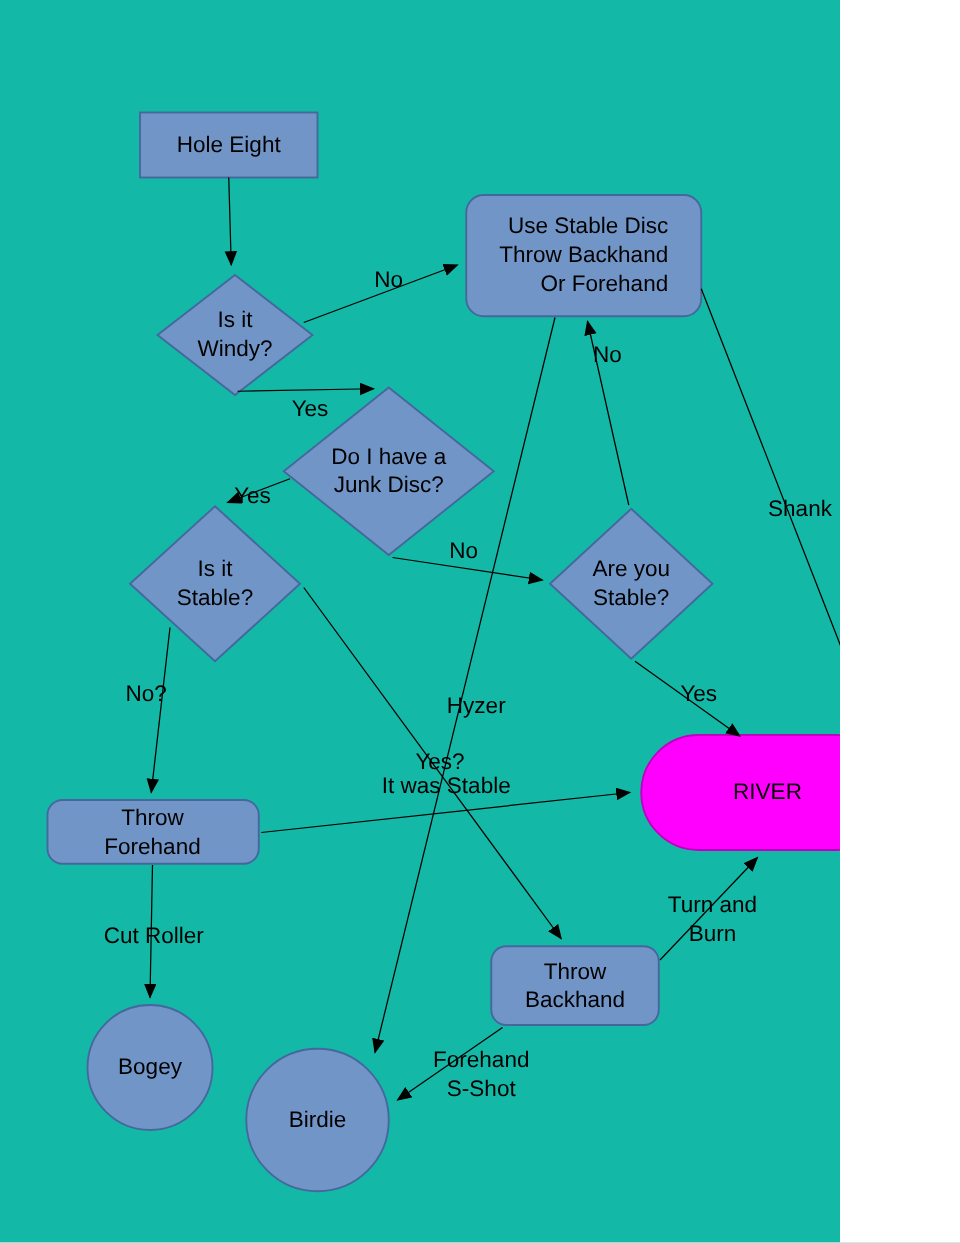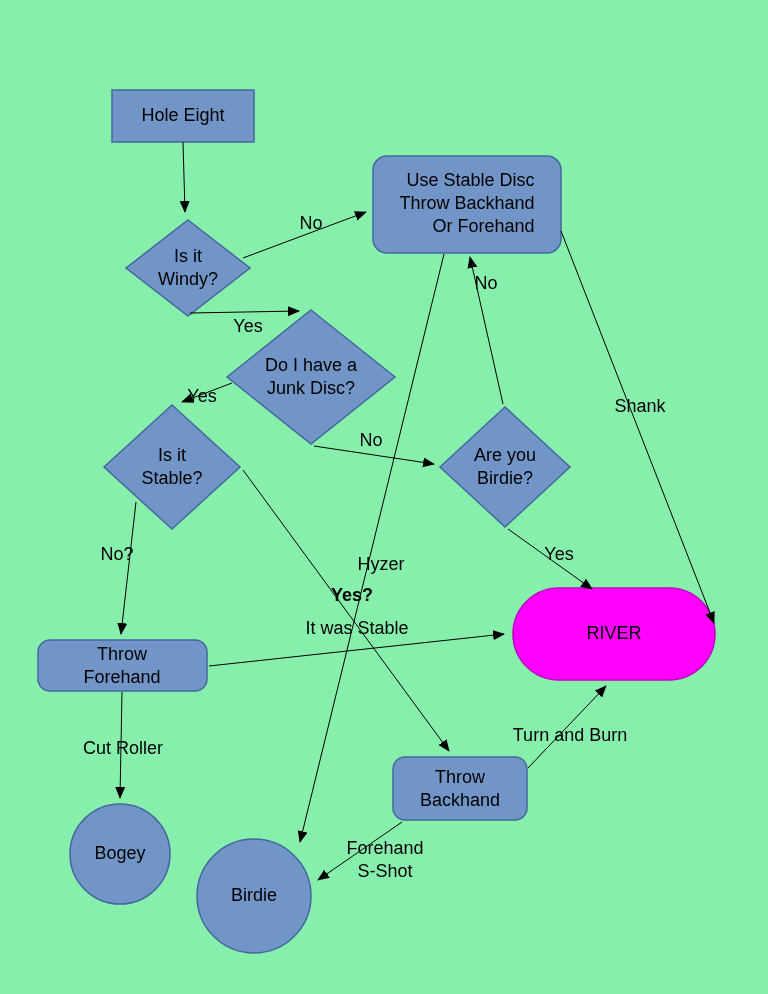--- a/index.html
+++ b/index.html
@@ -1,17 +1,17 @@
 <!DOCTYPE html>
 <html><head>
 <meta charset="utf-8">
 <style>
   html,body{margin:0;padding:0;background:#ffffff;}
   #stage{
-    position:relative;width:768px;height:994px;background:#86efac;
+    position:relative;width:672px;height:994px;background:#14b8a6;
     font-family:"Liberation Sans",sans-serif;color:#000;overflow:hidden;
   }
   #diagram-svg{position:absolute;left:0;top:0;width:768px;height:994px;}
   .label{
     position:absolute;transform:translate(-50%,-50%);
     text-align:center;font-size:18px;line-height:1.28;
     white-space:pre-line;pointer-events:none;color:#000;
   }
   .node-shape{fill:#7295C7;stroke:#44689D;stroke-width:1.5;}
   .river-shape{fill:#FF00FF;stroke:#C000C0;stroke-width:1.5;}
@@ -62,38 +62,38 @@
   <div class="label" style="left:188px;top:268px;">Is it
 Windy?</div>
   <div class="label" style="left:467px;top:204px;text-align:right;">Use Stable Disc
 Throw Backhand
 Or Forehand</div>
   <div class="label" style="left:311px;top:377px;">Do I have a
 Junk Disc?</div>
   <div class="label" style="left:172px;top:467px;">Is it
 Stable?</div>
   <div class="label" style="left:505px;top:467px;">Are you
-Birdie?</div>
+Stable?</div>
   <div class="label" style="left:614px;top:634px;">RIVER</div>
   <div class="label" style="left:122px;top:666px;">Throw
 Forehand</div>
   <div class="label" style="left:460px;top:789px;">Throw
 Backhand</div>
   <div class="label" style="left:120px;top:854px;">Bogey</div>
   <div class="label" style="left:254px;top:896px;">Birdie</div>
 
   <div class="label" style="left:311px;top:224px;">No</div>
   <div class="label" style="left:248px;top:327px;">Yes</div>
   <div class="label" style="left:202px;top:397px;">Yes</div>
   <div class="label" style="left:371px;top:441px;">No</div>
   <div class="label" style="left:486px;top:284px;">No</div>
   <div class="label" style="left:559px;top:555px;">Yes</div>
   <div class="label" style="left:640px;top:407px;">Shank</div>
   <div class="label" style="left:381px;top:555px;margin-top:10px;">Hyzer</div>
   <div class="label" style="left:117px;top:555px;">No?</div>
-  <div class="label" style="left:352px;top:596px;font-weight:bold;">Yes?</div>
+  <div class="label" style="left:352px;top:610px;">Yes?</div>
   <div class="label" style="left:357px;top:629px;text-align:center;">It was Stable</div>
   <div class="label" style="left:123px;top:749px;">Cut Roller</div>
   <div class="label" style="left:570px;top:736px;">Turn and Burn</div>
   <div class="label" style="left:385px;top:860px;">Forehand
 S-Shot</div>
 
 </div>
 
 </body></html>

